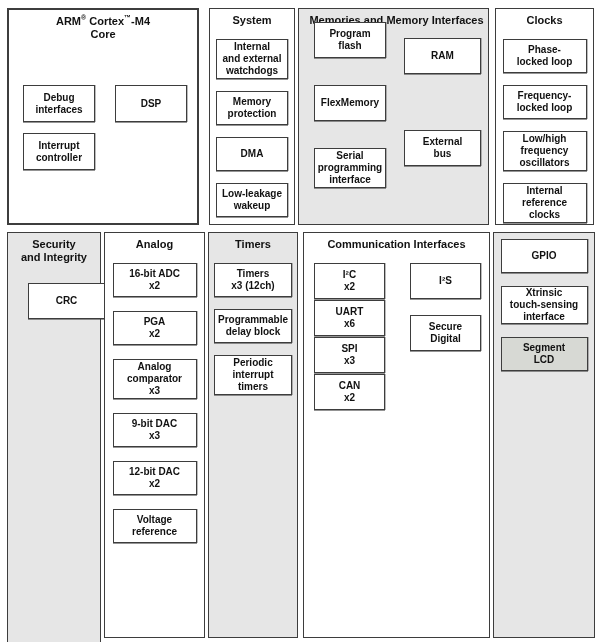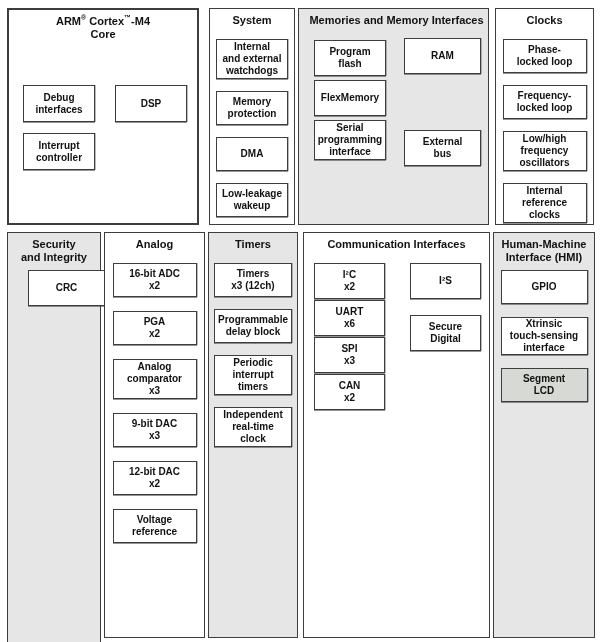--- a/index.html
+++ b/index.html
@@ -55,33 +55,33 @@
   #core .b0{left:14px;top:75px;}
   #core .b1{left:106px;top:75px;}
   #core .b2{left:14px;top:123px;}
 
   
   #system .boxcol{margin-top:12px;gap:12px;}
   #system .box{width:72px;min-height:34px;}
   #system .h3{min-height:40px;}
 
   
-  #memories .c1{left:15px;top:31px;width:72px;gap:4px;}
+  #memories .c1{left:15px;top:13px;width:72px;gap:27px;}
   #memories .c2{left:105px;top:29px;width:77px;}
   #memories .box{width:100%;min-height:36px;}
   #memories .h3{min-height:40px;}
   #memories .c2 .gap{margin-top:56px;}
 
   
   #clocks .boxcol{margin-top:12px;gap:12px;}
   #clocks .box{width:84px;min-height:34px;}
   #clocks .h3{min-height:40px;}
 
   
-  #security .boxcol{margin-top:6px;padding-left:25px;}
+  #security .boxcol{margin-top:19px;padding-left:25px;}
   #security .box{width:78px;min-height:36px;}
 
   
   #analog .boxcol{margin-top:12px;gap:14px;}
   #analog .box{width:84px;min-height:34px;}
   #analog .h3{min-height:40px;}
 
   
   #timers .boxcol{margin-top:12px;gap:12px;}
   #timers .box{width:78px;min-height:34px;}
@@ -189,23 +189,20 @@
   <div class="panel gray" id="timers">
     <div class="panel-title">Timers</div>
     <div class="boxcol">
       <div class="box">Timers
 x3 (12ch)</div>
       <div class="box">Programmable
 delay block</div>
       <div class="box h3">Periodic
 interrupt
 timers</div>
-      <div class="box h3">Independent
-real-time
-clock</div>
     </div>
   </div>
 
   <div class="panel" id="comm">
     <div class="panel-title">Communication Interfaces</div>
     <div class="abscol c1">
       <div class="box">I²C
 x2</div>
       <div class="box">UART
 x6</div>
@@ -215,22 +212,20 @@
 x2</div>
     </div>
     <div class="abscol c2">
       <div class="box">I²S</div>
       <div class="box">Secure
 Digital</div>
     </div>
   </div>
 
   <div class="panel gray" id="hmi">
-    <div class="panel-title">Human-Machine
-Interface (HMI)</div>
     <div class="boxcol">
       <div class="box">GPIO</div>
       <div class="box h3">Xtrinsic
 touch-sensing
 interface</div>
       <div class="box shaded">Segment
 LCD</div>
     </div>
   </div>
 

